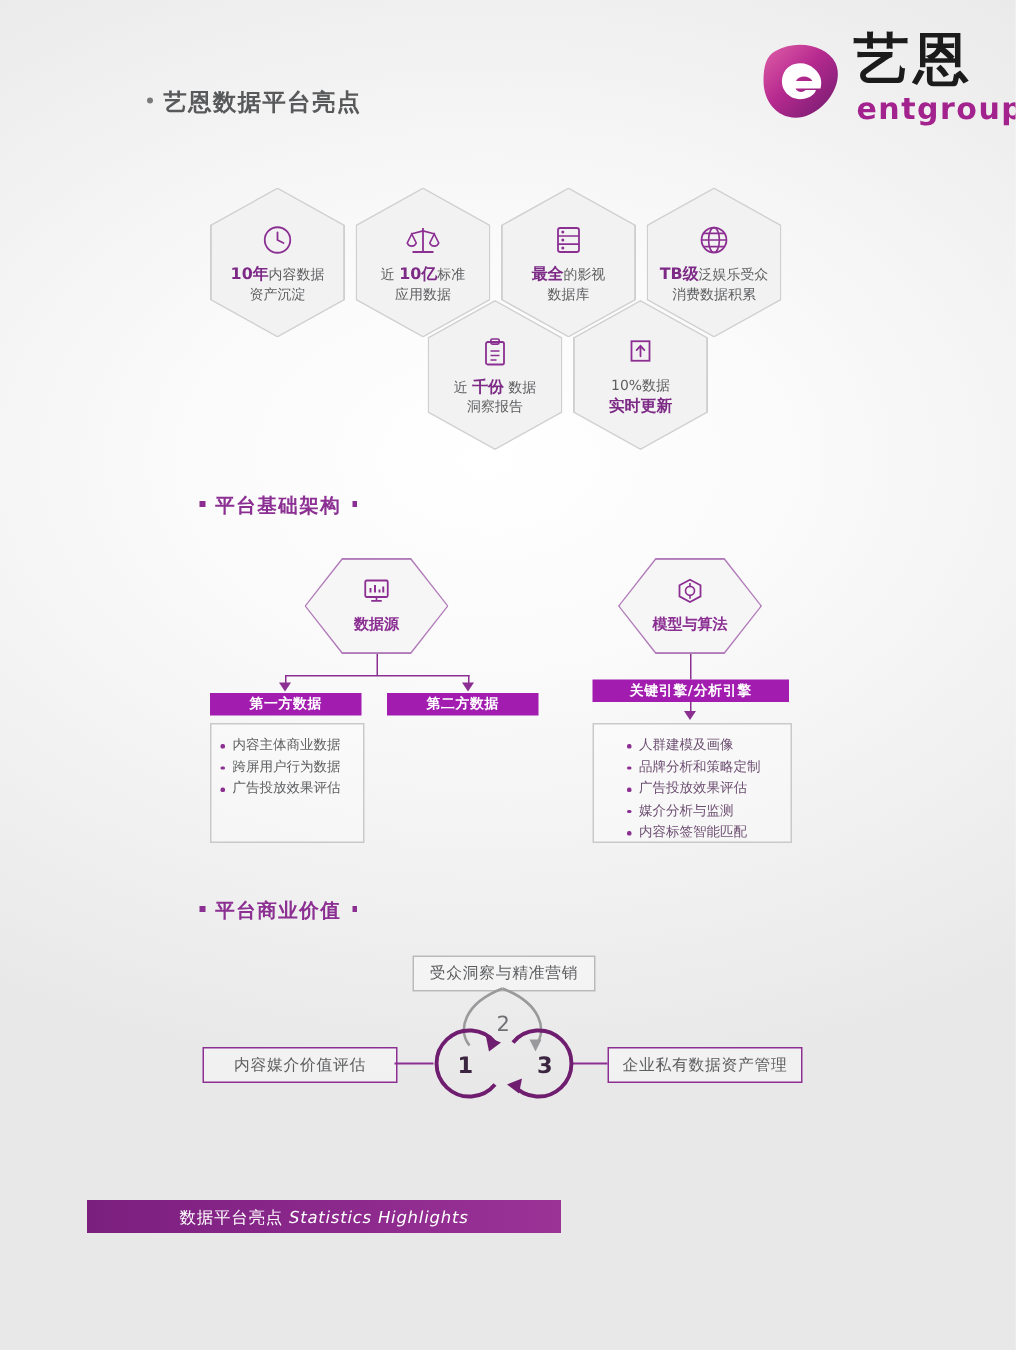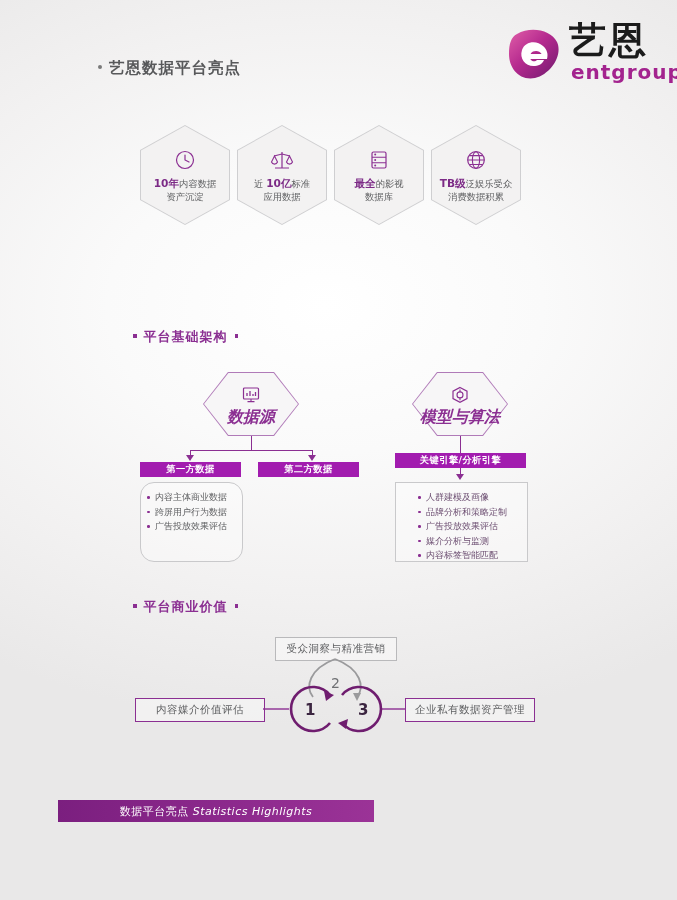--- a/index.html
+++ b/index.html
@@ -53,22 +53,22 @@
   .arch{position:absolute;left:0;top:360px;width:677px;height:210px;}
   .ahex{position:absolute;width:96px;height:64px;}
   .ahex .shape{position:absolute;inset:0;
     clip-path:polygon(26% 0%,74% 0%,100% 50%,74% 100%,26% 100%,0% 50%);
     background:#b07ab8;}
   .ahex .shape::after{content:"";position:absolute;inset:1px;
     clip-path:polygon(26% 0%,74% 0%,100% 50%,74% 100%,26% 100%,0% 50%);
     background:#f7f6f7;}
   .ahex .inner{position:absolute;inset:0;display:flex;flex-direction:column;
     align-items:center;justify-content:center;gap:2px;}
-  .ahex .lbl{font-size:16px;font-weight:700;color:#8b2f92;
-    font-family:"DejaVu Sans",sans-serif;line-height:12px;font-style:italic;}
+  .ahex .lbl{font-size:10px;font-weight:700;color:#8b2f92;
+    font-family:"DejaVu Sans",sans-serif;line-height:12px;}
 
   .barlbl{position:absolute;height:15px;background:#a21caf;color:#fff;
     font-size:9.2px;font-weight:700;display:flex;align-items:center;justify-content:center;
     font-family:"DejaVu Sans",sans-serif;letter-spacing:.5px;}
   .listbox{position:absolute;border:1px solid #c9c9cb;background:rgba(255,255,255,.35);
     padding:7px 0 7px 0;}
   .listbox ul{margin:0;padding:0;list-style:none;}
   .listbox li{font-size:9px;line-height:14.5px;color:#5d5e60;padding-left:14px;
     font-family:"DejaVu Sans",sans-serif;position:relative;}
   .listbox li::before{content:"";position:absolute;left:6px;top:6px;width:2.5px;height:2.5px;
@@ -195,21 +195,53 @@
             </svg>
         </div>
         <div class="txt">
           <span class="hl">TB级</span><span>泛娱乐受众</span><br>
           <span>消费数据积累</span>
         </div>
       </div>
     </div>
 
 
-
+    <div class="hex" style="left:145px;top:75px;">
+      <div class="shape"></div>
+      <div class="inner">
+        <div class="ico">
+          <svg width="18" height="22" viewBox="0 0 18 22">
+              <rect x="3" y="4" width="12" height="15" rx="1.2" fill="none" stroke="#8b2f92" stroke-width="1.2"></rect>
+              <rect x="6.2" y="2" width="5.6" height="3.4" rx="1" fill="none" stroke="#8b2f92" stroke-width="1.1"></rect>
+              <path d="M6 10 H12 M6 13 H12 M6 16 H10" stroke="#8b2f92" stroke-width="1"></path>
+            </svg>
+        </div>
+        <div class="txt">
+          <span>近</span>
+          <span class="hl">千份</span> <span>数据</span><br>
+          <span>洞察报告</span>
+        </div>
+      </div>
+    </div>
+
+    <div class="hex" style="left:242px;top:75px;">
+      <div class="shape"></div>
+      <div class="inner">
+        <div class="ico">
+          <svg width="20" height="22" viewBox="0 0 20 22">
+              <rect x="4" y="3.5" width="12" height="13" fill="none" stroke="#8b2f92" stroke-width="1.2"></rect>
+              <path d="M10 13.5 V7 M7.4 9.4 L10 6.6 L12.6 9.4" fill="none" stroke="#8b2f92" stroke-width="1.2" stroke-linecap="round"></path>
+            </svg>
+        </div>
+        <div class="txt">
+          <span>10%数据</span><br>
+          <span class="hl">实时更新</span>
+        </div>
+      </div>
+    </div>
   </div>
 
   <div class="sec-title" style="left:133px;top:328px;">
     <span class="sq"></span><span>平台基础架构</span><span class="sq r"></span>
   </div>
 
   <div class="arch">
 
     <div class="ahex" style="left:203px;top:12px;">
       <div class="shape"></div>
@@ -247,21 +279,21 @@
     <div class="arrow-d" style="left:307.5px;top:95px;"></div>
 
     <div class="line vline" style="left:460px;top:76px;height:17px;"></div>
 
     <div class="barlbl" style="left:140px;top:102px;width:101px;">第一方数据</div>
     <div class="barlbl" style="left:258px;top:102px;width:101px;">第二方数据</div>
     <div class="barlbl" style="left:395px;top:93px;width:131px;">关键引擎/分析引擎</div>
     <div class="line vline" style="left:460px;top:108px;height:8px;"></div>
     <div class="arrow-d" style="left:455.5px;top:114px;"></div>
 
-    <div class="listbox" style="left:140px;top:122px;width:101px;height:64px;border-radius:14px;">
+    <div class="listbox" style="left:140px;top:122px;width:101px;height:64px;">
       <ul>
         <li>内容主体商业数据</li>
         <li>跨屏用户行为数据</li>
         <li>广告投放效果评估</li>
       </ul>
     </div>
 
 
     <div class="listbox purple" style="left:395px;top:122px;width:131px;height:64px;">
       <ul style="padding-left:16px;">

